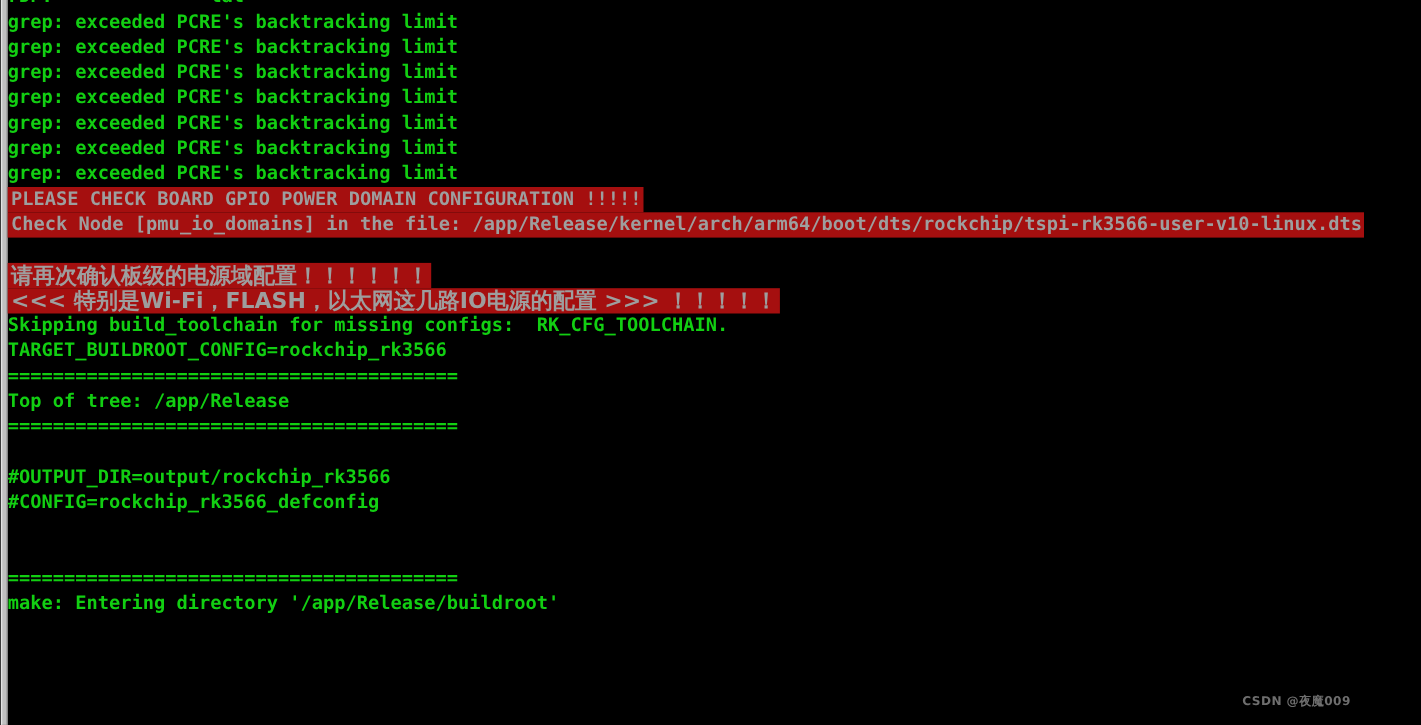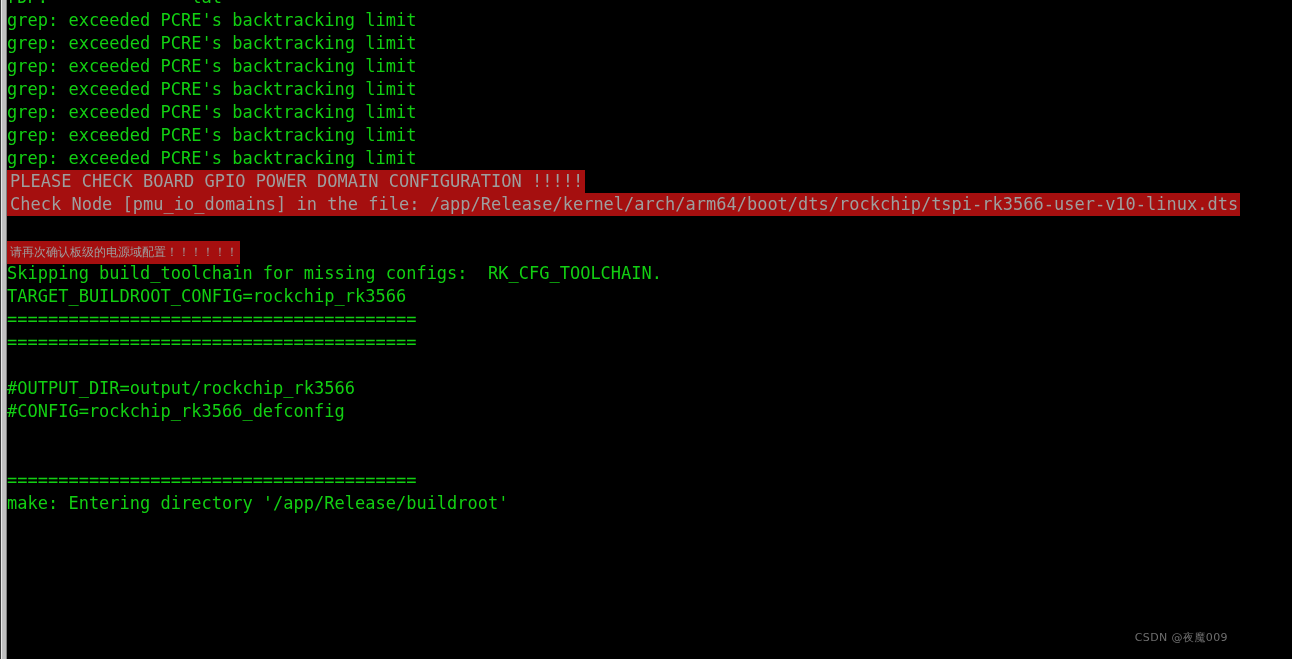--- a/index.html
+++ b/index.html
@@ -7,20 +7,21 @@
     padding: 0;
     background: #000000;
   }
   #terminal {
     position: relative;
     width: 1240px;
     height: 659px;
     background: #000000;
     overflow: hidden;
     font-family: "DejaVu Sans Mono", "Liberation Mono", monospace;
+    font-weight: bold;
   }
   
   .scrollbar {
     position: absolute;
     left: 0;
     top: 0;
     width: 6px;
     height: 659px;
     background: #3c3c3c;
     border-right: 1px solid #000;
@@ -79,21 +80,21 @@
   }
   .warn-line span.hl {
     background: #a50f0f;
     color: #9e9e9e;
     padding: 3px 2px 3px 3px;
     display: inline-block;
     line-height: 17px;
   }
   .warn-line span.hl.cjk {
     font-family: "DejaVu Sans", "Liberation Sans", sans-serif;
-    font-size: 12px;
+    font-size: 20px;
   }
   .watermark {
     position: absolute;
     right: 12px;
     bottom: 14px;
     color: #6e6e6e;
     font-size: 11px;
     font-family: "DejaVu Sans", "Liberation Sans", sans-serif;
     letter-spacing: 0.4px;
   }
@@ -118,23 +119,25 @@
         <div class="line green">grep: exceeded PCRE's backtracking limit</div>
         <div class="line green">grep: exceeded PCRE's backtracking limit</div>
         <div class="line green">grep: exceeded PCRE's backtracking limit</div>
         <div class="line green">grep: exceeded PCRE's backtracking limit</div>
         <div class="line green">grep: exceeded PCRE's backtracking limit</div>
         <div class="line green">grep: exceeded PCRE's backtracking limit</div>
         <div class="warn-line"><span class="hl">PLEASE CHECK BOARD GPIO POWER DOMAIN CONFIGURATION !!!!!</span></div>
         <div class="warn-line"><span class="hl">Check Node [pmu_io_domains] in the file: /app/Release/kernel/arch/arm64/boot/dts/rockchip/tspi-rk3566-user-v10-linux.dts</span></div>
         <div class="line blank"></div>
         <div class="warn-line"><span class="hl cjk">请再次确认板级的电源域配置！！！！！！</span></div>
+        <div class="warn-line"><span class="hl cjk">&lt;&lt;&lt; 特别是Wi-Fi，FLASH，以太网这几路IO电源的配置 &gt;&gt;&gt; ！！！！！</span></div>
         <div class="line green">Skipping build_toolchain for missing configs:  RK_CFG_TOOLCHAIN.</div>
         <div class="line green">TARGET_BUILDROOT_CONFIG=rockchip_rk3566</div>
         <div class="line green">========================================</div>
+        <div class="line green">Top of tree: /app/Release</div>
         <div class="line green">========================================</div>
         <div class="line blank"></div>
         <div class="line green">#OUTPUT_DIR=output/rockchip_rk3566</div>
         <div class="line green">#CONFIG=rockchip_rk3566_defconfig</div>
         <div class="line blank"></div>
         <div class="line blank"></div>
         <div class="line green">========================================</div>
         <div class="line green">make: Entering directory '/app/Release/buildroot'</div>
       </div>
 

